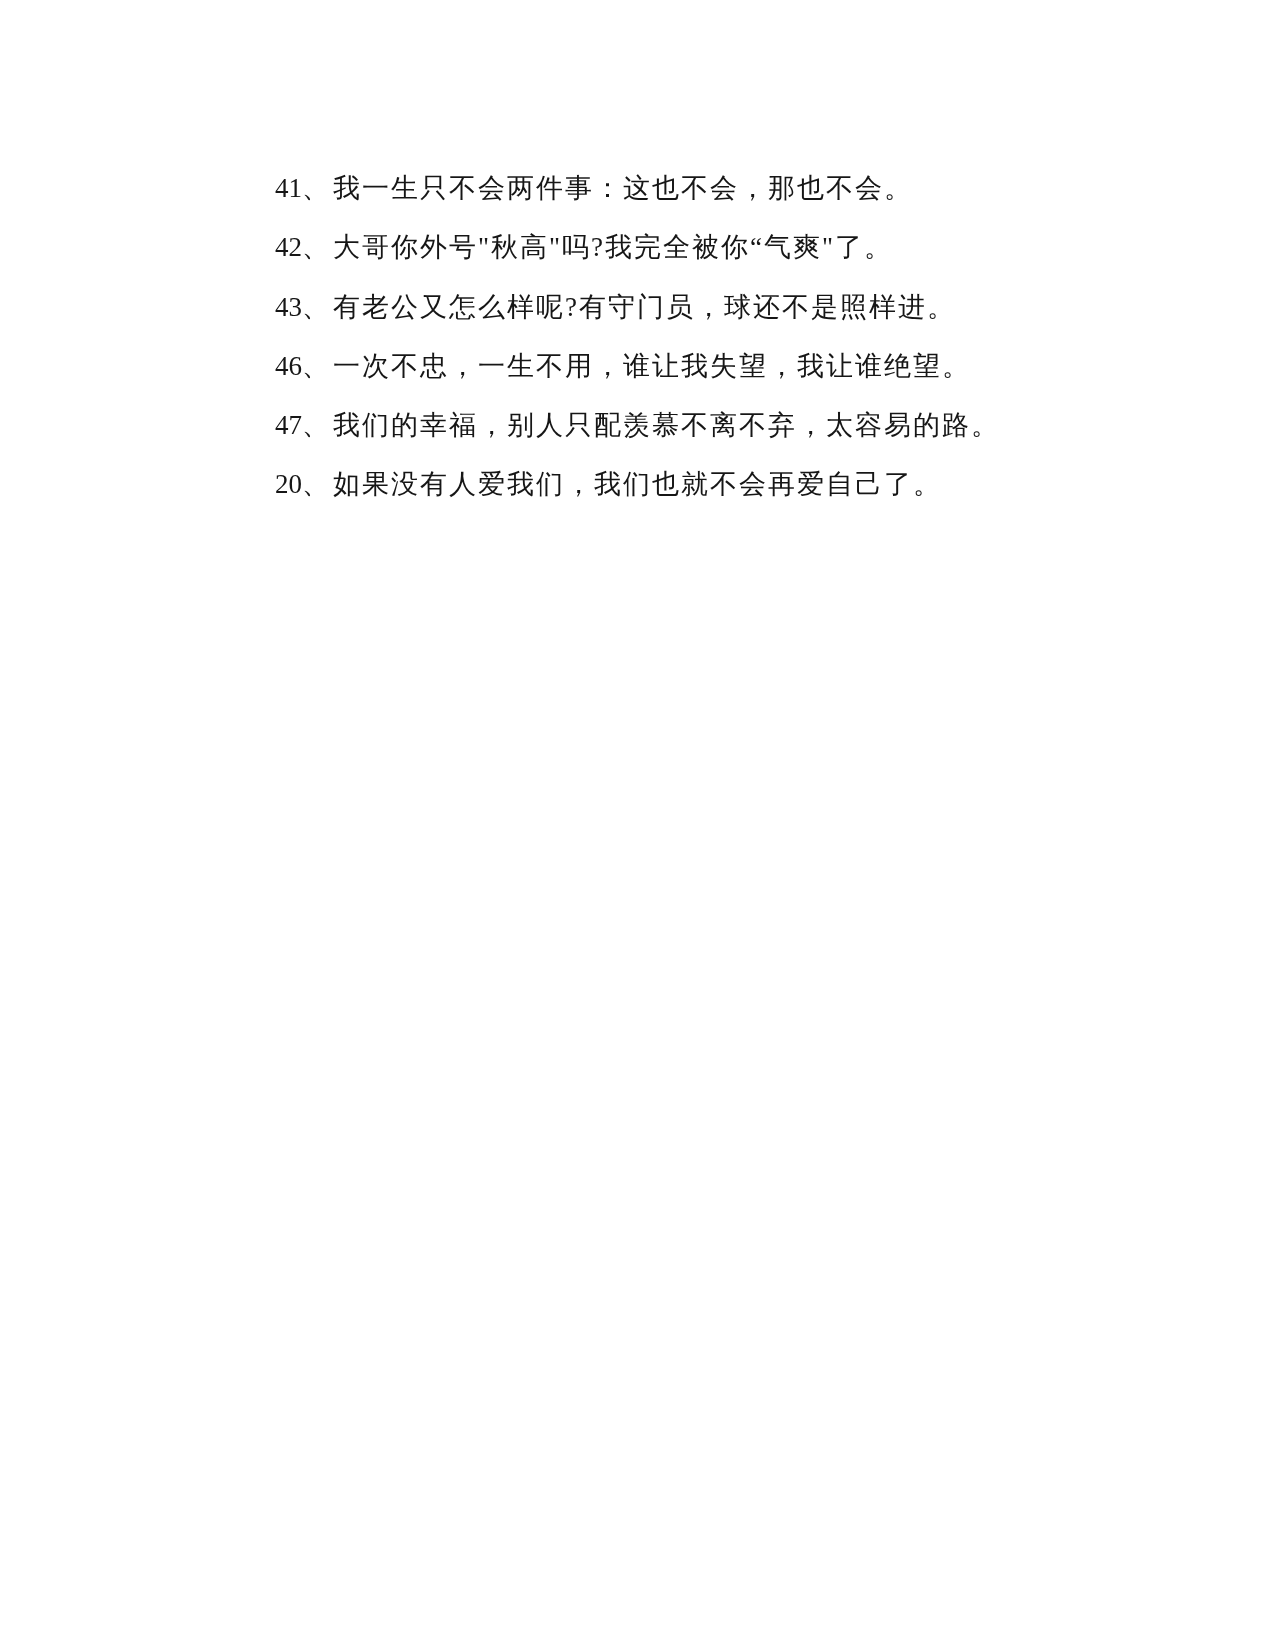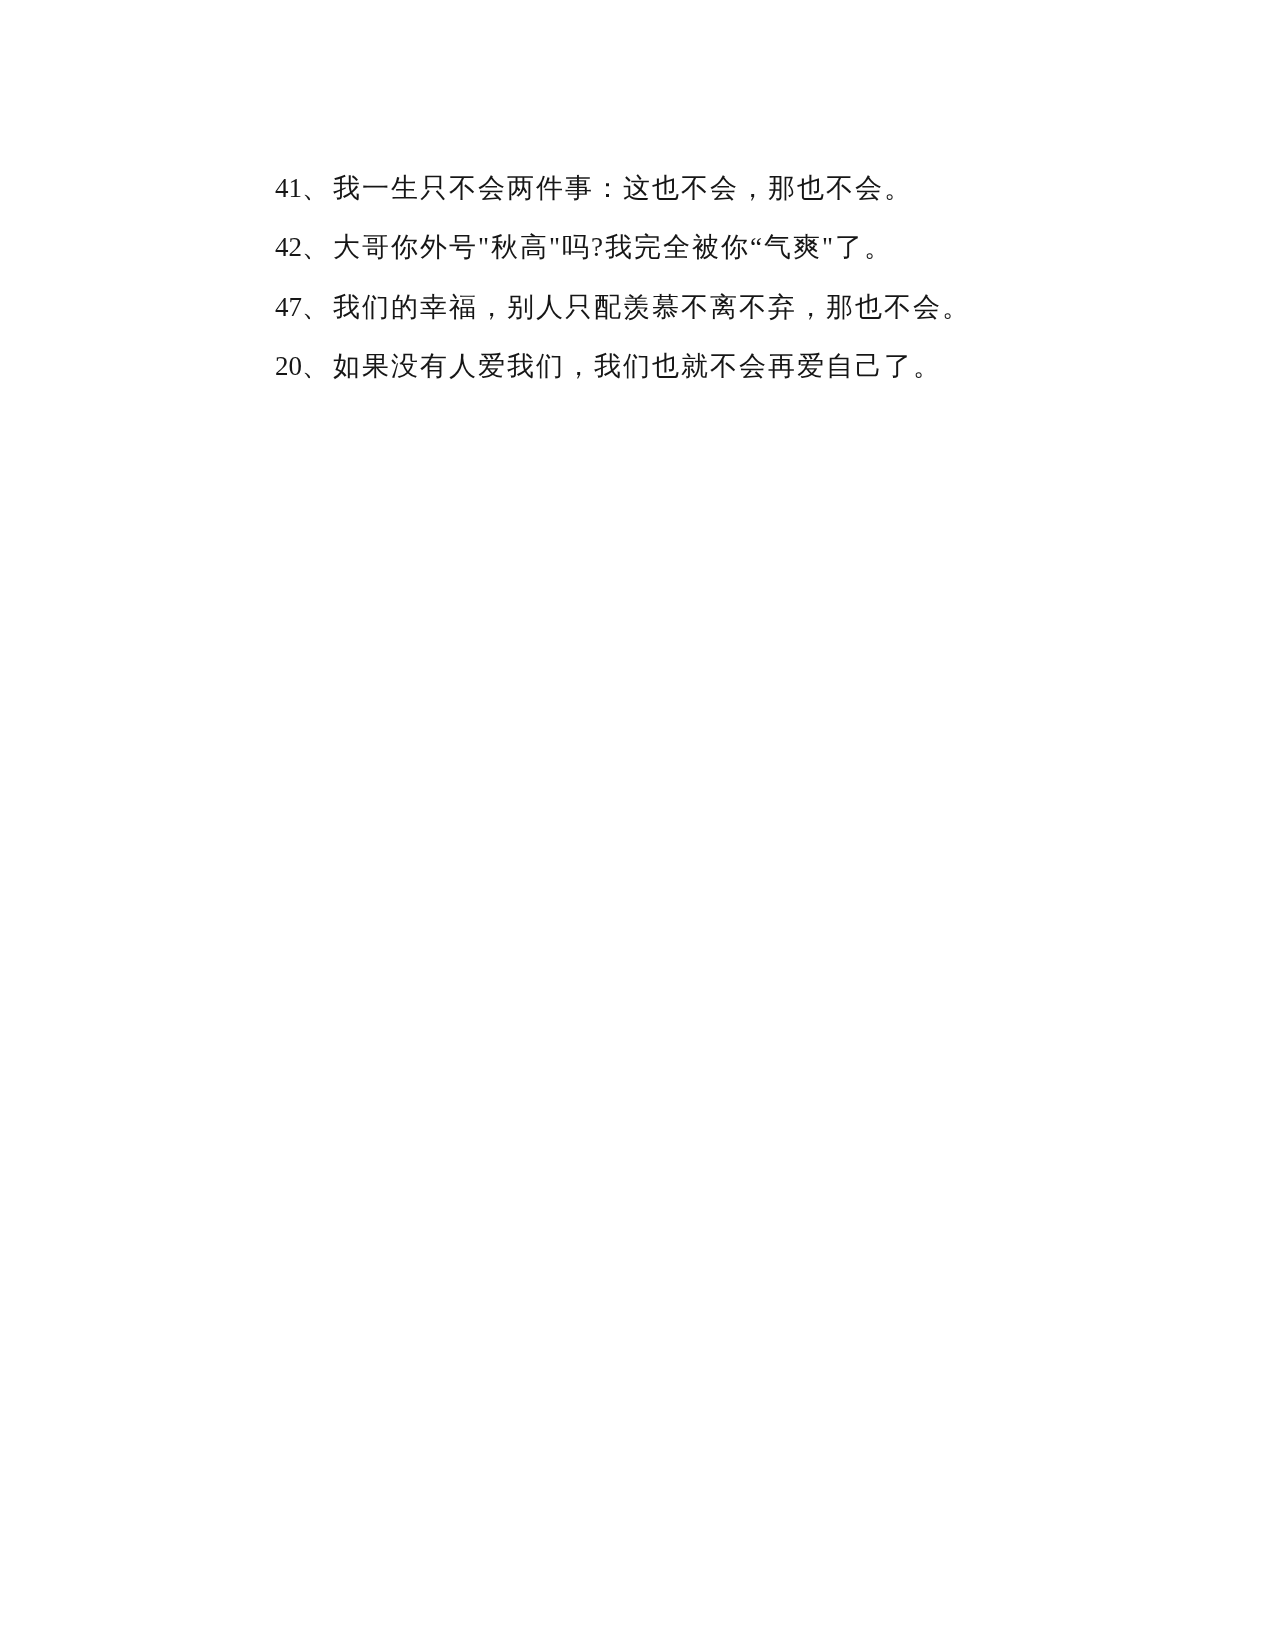--- a/index.html
+++ b/index.html
@@ -45,24 +45,26 @@
 </head>
 <body>
 
 <div class="page">
   <div class="quote-list">
 
     <div class="quote-line"><span class="quote-num">41、</span><span class="quote-text">我一生只不会两件事：这也不会，那也不会。</span></div>
 
     <div class="quote-line"><span class="quote-num">42、</span><span class="quote-text">大哥你外号"秋高"吗?我完全被你“气爽"了。</span></div>
 
+    <div class="quote-line"><span class="quote-num">43、</span><span class="quote-text">有老公又怎么样呢?有守门员，球还不是照样进。</span></div>
 
 
 
+    <div class="quote-line"><span class="quote-num">46、</span><span class="quote-text">一次不忠，一生不用，谁让我失望，我让谁绝望。</span></div>
 
-    <div class="quote-line"><span class="quote-num">47、</span><span class="quote-text">我们的幸福，别人只配羡慕不离不弃，那也不会。</span></div>
+    <div class="quote-line"><span class="quote-num">47、</span><span class="quote-text">我们的幸福，别人只配羡慕不离不弃，太容易的路。</span></div>
 
 
 
     <div class="quote-line"><span class="quote-num">20、</span><span class="quote-text">如果没有人爱我们，我们也就不会再爱自己了。</span></div>
 
   </div>
 </div>
 
 </body></html>

